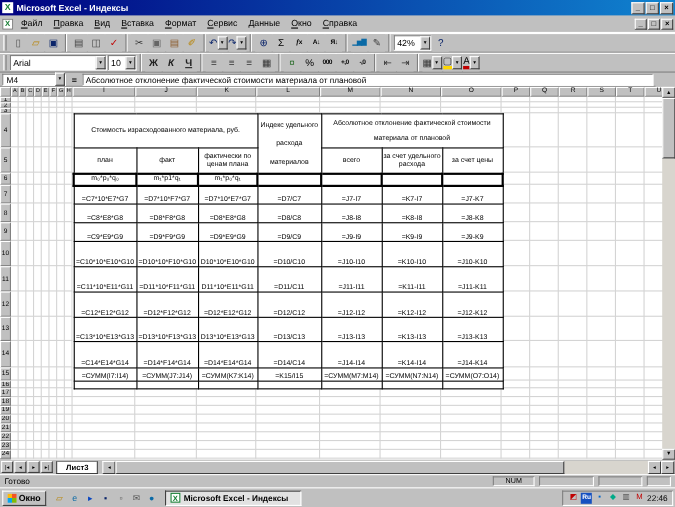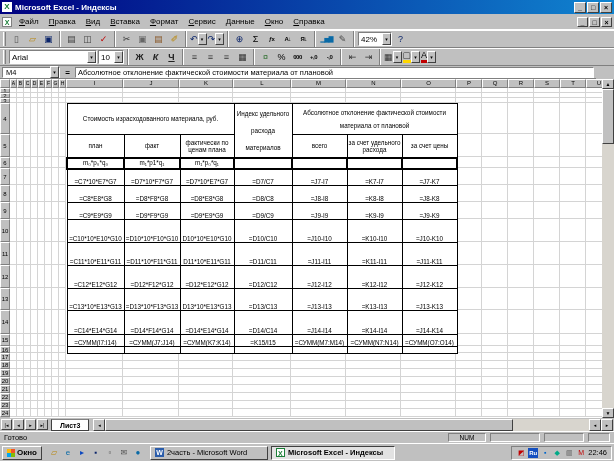--- a/index.html
+++ b/index.html
@@ -546,24 +546,20 @@
     <span class="ql" id="quicklaunch">
         <span class="qli" style="color: rgb(184, 134, 11);">▱</span>
         <span class="qli" style="color: rgb(10, 106, 166);">e</span>
         <span class="qli" style="color: rgb(10, 70, 192);">▸</span>
         <span class="qli" style="color: rgb(10, 36, 106);">▪</span>
         <span class="qli" style="color: rgb(68, 68, 68);">▫</span>
         <span class="qli" style="color: rgb(85, 85, 85);">✉</span>
         <span class="qli" style="color: rgb(10, 106, 166);">●</span>
       </span>
     <span id="tasks" style="display:flex;gap:3px">
-        <span class="tsk" style="width: 118px;">
-          <span class="ticon" style="background: rgb(42, 92, 170); color: rgb(255, 255, 255);">W</span>
-          <span>2часть - Microsoft Word</span>
-        </span>
         <span class="tsk active" style="width: 124px;">
           <span class="ticon" style="background: rgb(255, 255, 255); color: rgb(26, 127, 55); border: 1px solid rgb(26, 127, 55);">X</span>
           <span>Microsoft Excel - Индексы</span>
         </span>
       </span>
     <span class="tray">
       <span id="trayicons" style="display:flex;gap:2px">
           <span class="tri" style="color: rgb(192, 0, 0);">◩</span>
           <span class="tri badge">Ru</span>
           <span class="tri" style="color: rgb(0, 102, 204);">▪</span>

